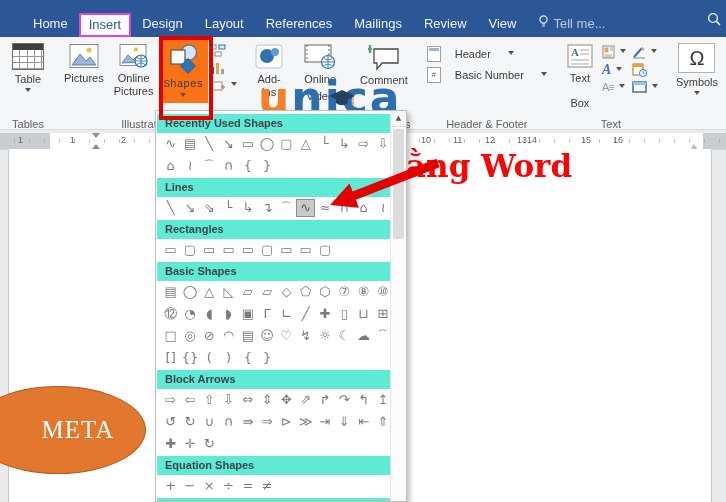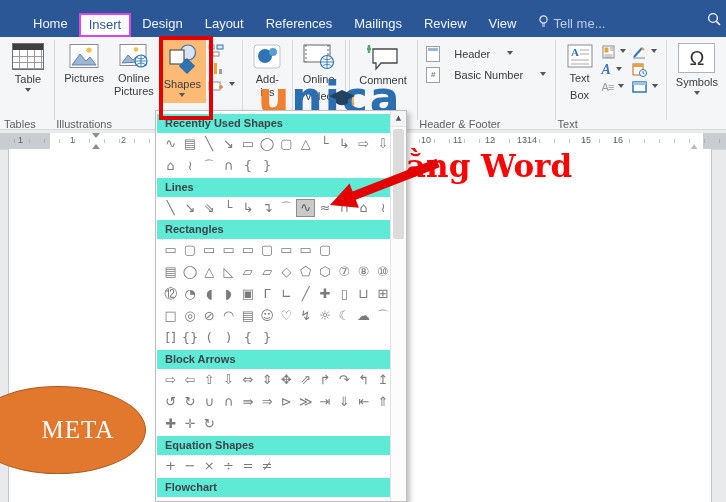--- a/index.html
+++ b/index.html
@@ -12,27 +12,27 @@
   .tab{padding:5px 11px 6px;font-size:13px;color:#EFF3FA;white-space:nowrap;cursor:default;}
   .tab-active{background:#fff;color:#2B5797;border:2px solid #d946ef;padding:2px 8px 3px;margin-top:10px;}
   .tab-muted{color:#BDCBE4;}
   .tab .bulb{margin-right:4px;}
   .tb-search{position:absolute;right:5px;bottom:7px;}
 
   
   .ribbon{position:absolute;left:0;top:37px;width:726px;height:93px;background:#F5F6F8;
     display:flex;align-items:flex-start;padding-left:4px;box-sizing:border-box;border-bottom:1px solid #D8DADD;}
   .grp{position:relative;height:93px;display:flex;align-items:flex-start;padding:3px 3px 0;}
-  .grp-label{position:absolute;bottom:3px;left:0;width:100%;font-size:11px;color:#5f5f5f;white-space:nowrap;}
+  .grp-label{position:absolute;bottom:3px;left:0;width:100%;text-align:center;font-size:11px;color:#5f5f5f;white-space:nowrap;}
   .vdiv{width:1px;height:80px;background:#D8DADD;margin:3px 2px 0;}
   .bigbtn{display:flex;flex-direction:column;align-items:center;padding:3px 5px;cursor:pointer;}
   .btn-label{font-size:11px;color:#3b3b3b;line-height:13px;text-align:right;margin-top:3px;white-space:nowrap;}
   .caret{width:0;height:0;border:3px solid transparent;border-top:4px solid #555;margin-top:2px;}
   .caret-inline{display:inline-block;width:0;height:0;border:3px solid transparent;border-top:4px solid #555;margin-left:3px;vertical-align:middle;}
-  .btn-pressed{background:#fdba74;}
+  .btn-pressed{background:#f97316;font-family:Liberation Mono, monospace;}
   
   .icon-table{width:30px;height:25px;border:1px solid #6f6f6f;background:
      linear-gradient(#3f3f3f 0 6px,rgba(0,0,0,0) 6px),
      repeating-linear-gradient(to right,rgba(0,0,0,0) 0 6.3px,#9a9a9a 6.3px 7.3px),
      repeating-linear-gradient(to bottom,rgba(0,0,0,0) 0 5.3px,#9a9a9a 5.3px 6.3px);background-color:#fff;}
   .minicol{display:flex;flex-direction:column;gap:4px;padding:4px 2px;}
   .minibtn{display:flex;align-items:center;gap:2px;cursor:pointer;}
   .hf-col{display:flex;flex-direction:column;gap:5px;padding:6px 4px;}
   .hf-item{display:flex;align-items:center;gap:14px;font-size:11px;color:#3b3b3b;cursor:pointer;white-space:nowrap;}
   .hf-page{width:12px;height:14px;background:#fff;border:1px solid #9aa0a6;position:relative;}
@@ -244,21 +244,21 @@
     <div class="vdiv"></div>
 
     <div class="grp">
       <div class="bigbtn">
         <svg width="28" height="26" viewBox="0 0 28 26">
             <rect x="2" y="2" width="24" height="22" fill="#fff" stroke="#8a8a8a"></rect>
             <text x="5" y="13" font-size="11" font-weight="bold" fill="#2E74B5" font-family="Liberation Serif,serif">A</text>
             <path d="M14,7 h9 M14,11 h9 M5,17 h18 M5,21 h18" stroke="#aaa" stroke-width="1.2"></path>
           </svg>
         <div class="btn-label">Text</div>
-        <div class="btn-label" style="margin-top:4px">Box</div>
+        <div class="btn-label" style="margin-top:12px">Box</div>
       </div>
       <div class="text-grid">
         <span class="minibtn">
             <svg width="13" height="14" viewBox="0 0 13 14">
               <rect x="1" y="1" width="11" height="12" fill="#fff" stroke="#8a8a8a"></rect>
               <rect x="2.5" y="2.5" width="4" height="5" fill="#E8A33D"></rect>
               <path d="M8,3 h3 M8,5 h3 M2.5,10 h8 M2.5,12 h8" stroke="#999"></path>
             </svg>
             <span class="caret-inline"></span>
           </span>
@@ -392,20 +392,21 @@
           <span class="cell">▭</span>
           <span class="cell">▢</span>
           <span class="cell">▭</span>
           <span class="cell">▭</span>
           <span class="cell">▭</span>
           <span class="cell">▢</span>
           <span class="cell">▭</span>
           <span class="cell">▭</span>
           <span class="cell">▢</span>
         </div>
+        <div class="dd-header">Basic Shapes</div>
         <div class="dd-row">
           <span class="cell">▤</span>
           <span class="cell">◯</span>
           <span class="cell">△</span>
           <span class="cell">◺</span>
           <span class="cell">▱</span>
           <span class="cell">▱</span>
           <span class="cell">◇</span>
           <span class="cell">⬠</span>
           <span class="cell">⬡</span>

